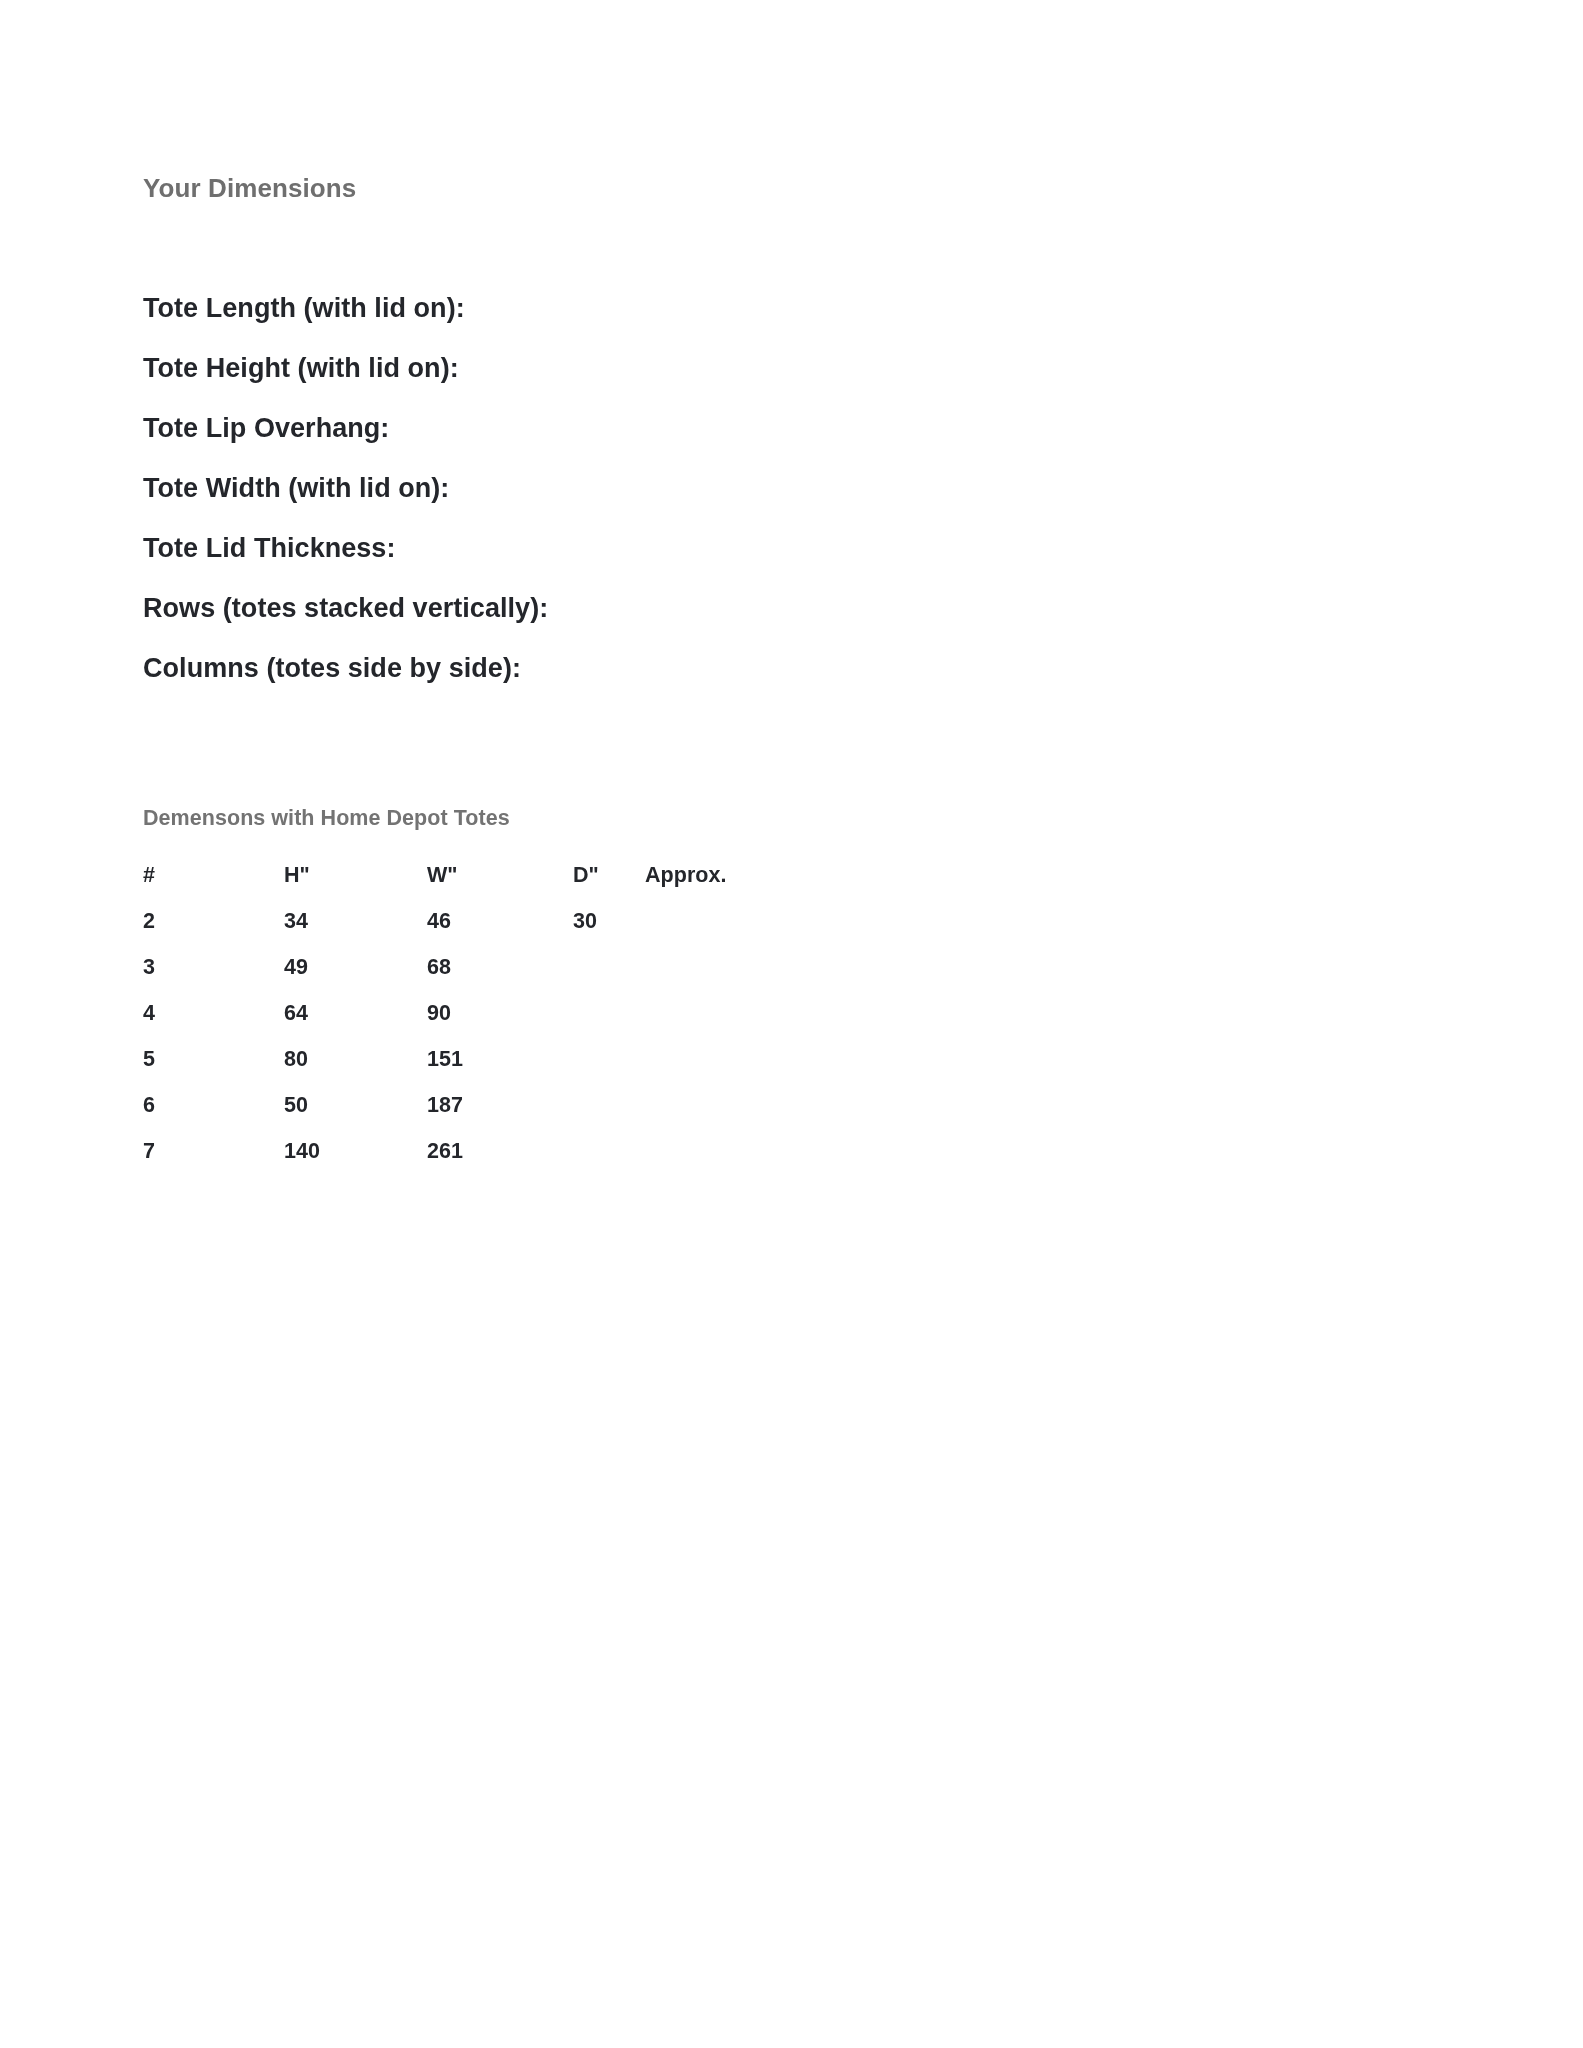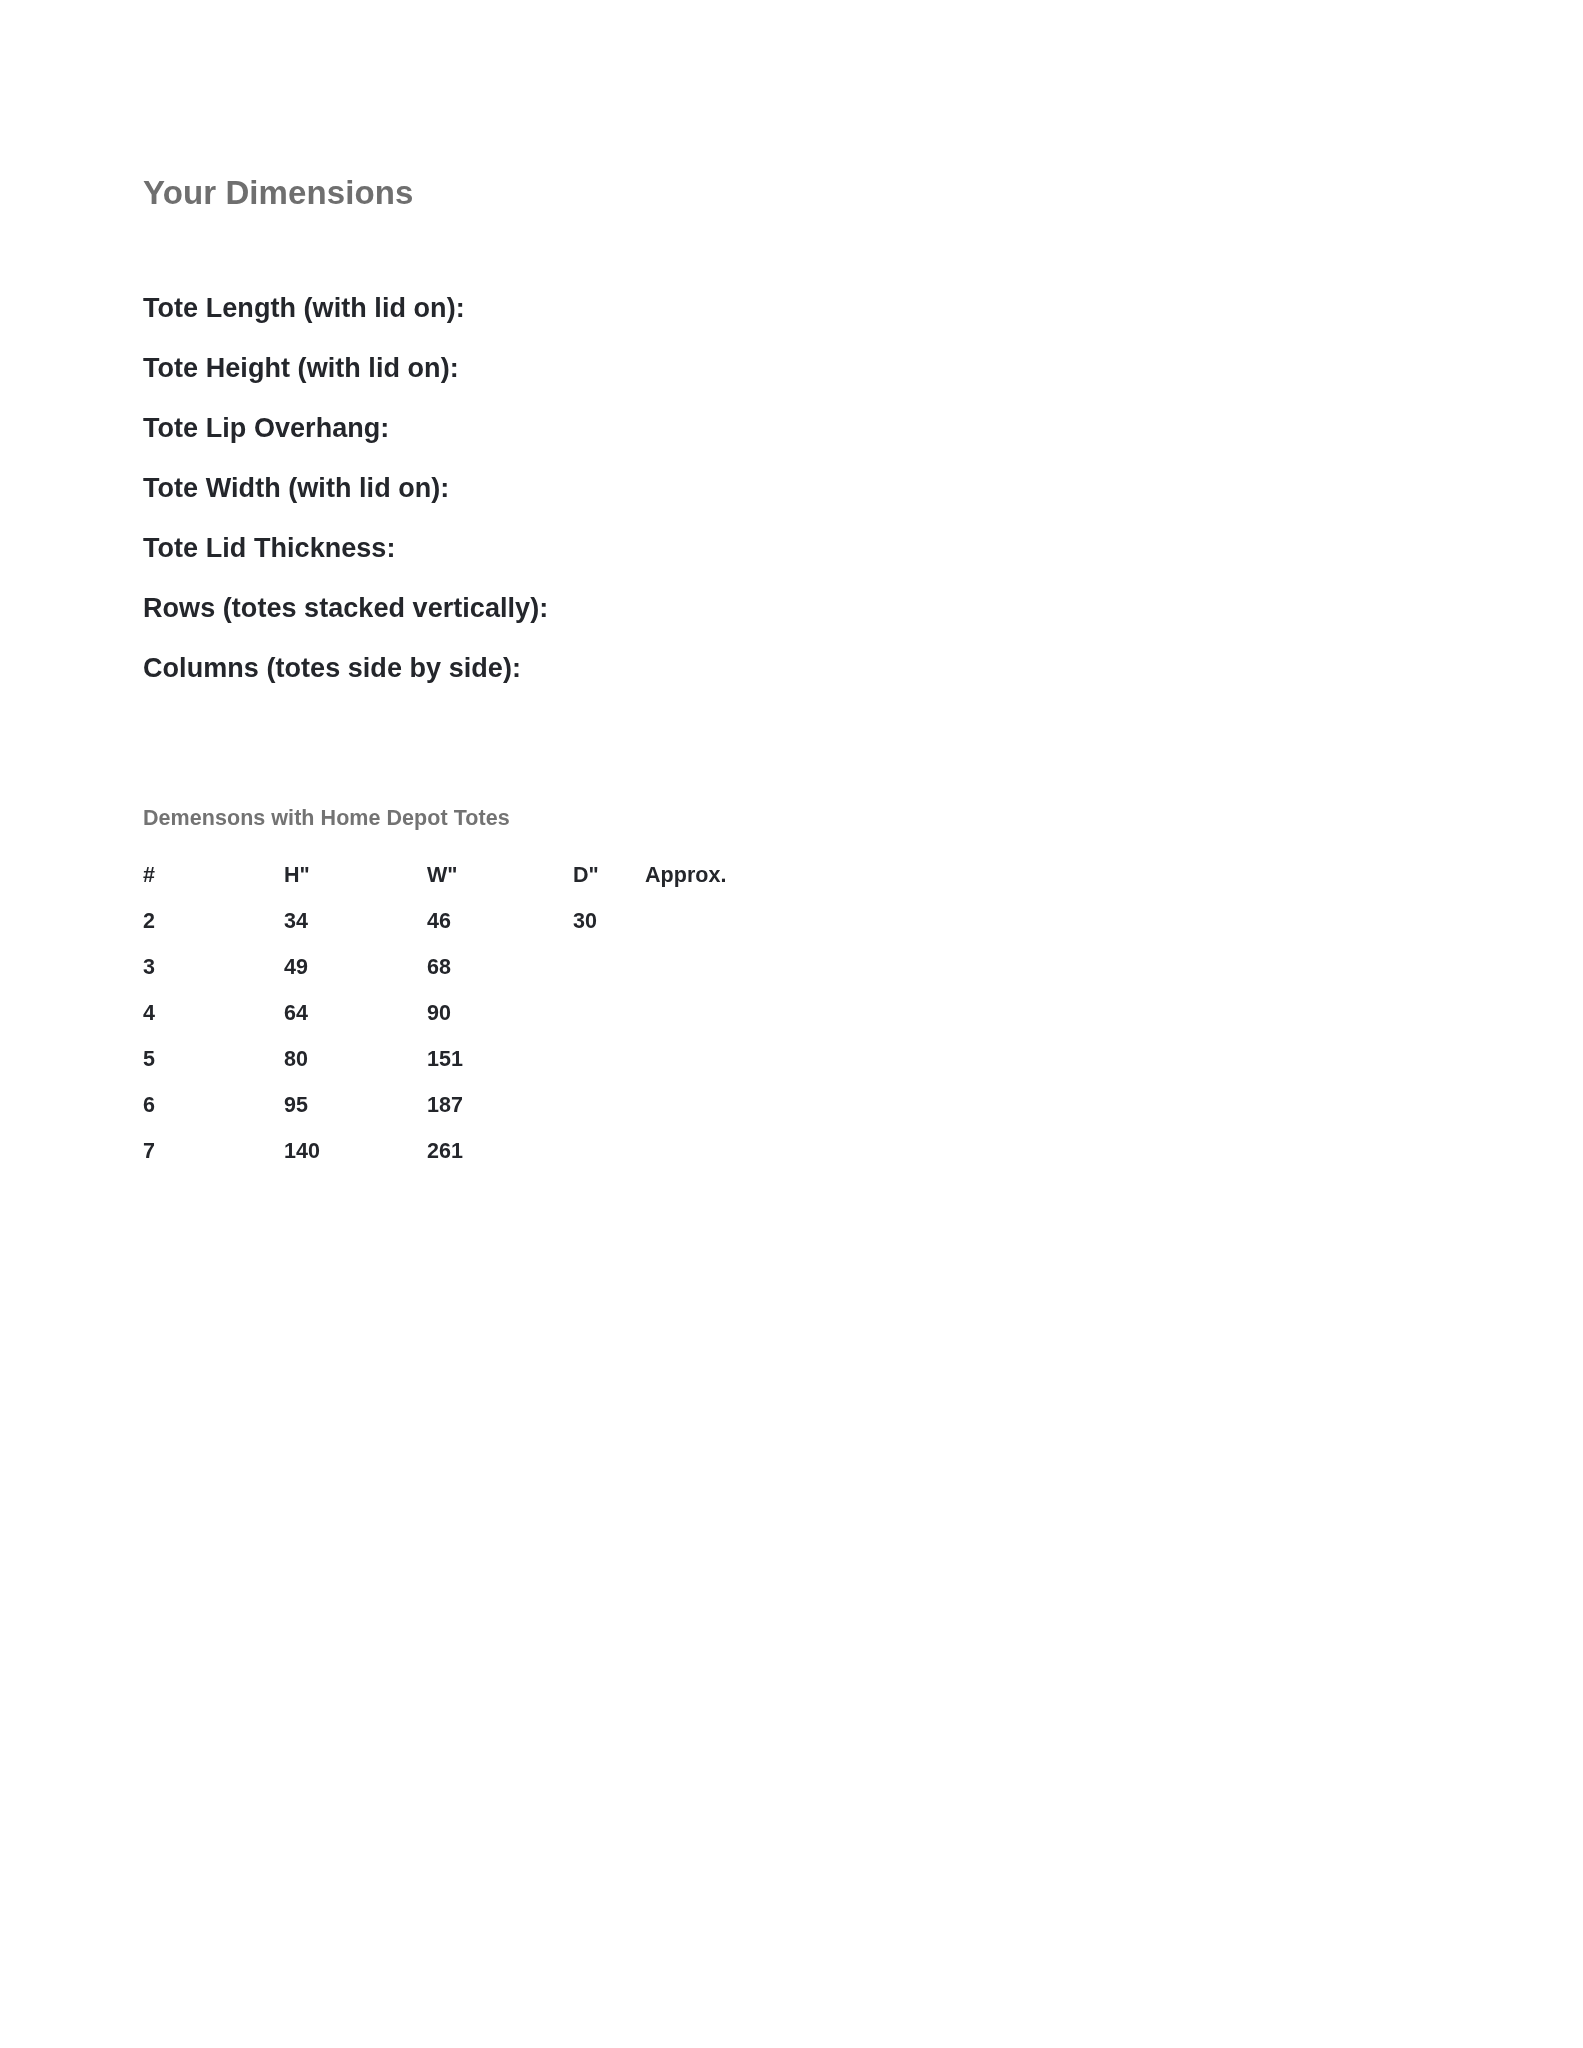--- a/index.html
+++ b/index.html
@@ -30,21 +30,21 @@
     width: 1300px;
   }
 
   
   .doc-title {
     margin: 0;
     padding: 0;
     position: absolute;
     top: 174px;
     left: 0;
-    font-size: 33px;
+    font-size: 26px;
     font-weight: bold;
     color: #6f6f6f;
     letter-spacing: 0.1px;
     line-height: 1.15;
     white-space: nowrap;
   }
 
   
   .field-list {
     position: absolute;
@@ -191,21 +191,21 @@
           </tr>
           <tr>
             <td>5</td>
             <td>80</td>
             <td>151</td>
             <td></td>
             <td></td>
           </tr>
           <tr>
             <td>6</td>
-            <td>95</td>
+            <td>50</td>
             <td>187</td>
             <td></td>
             <td></td>
           </tr>
           <tr>
             <td>7</td>
             <td>140</td>
             <td>261</td>
             <td></td>
             <td></td>

